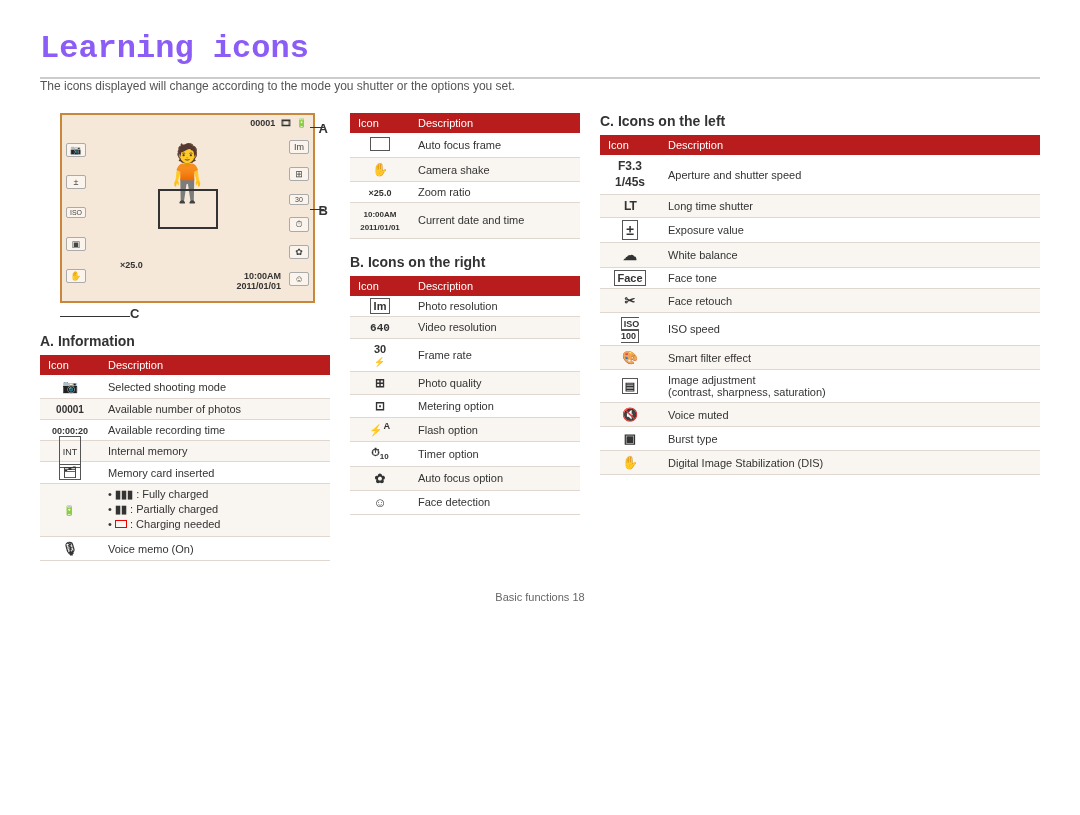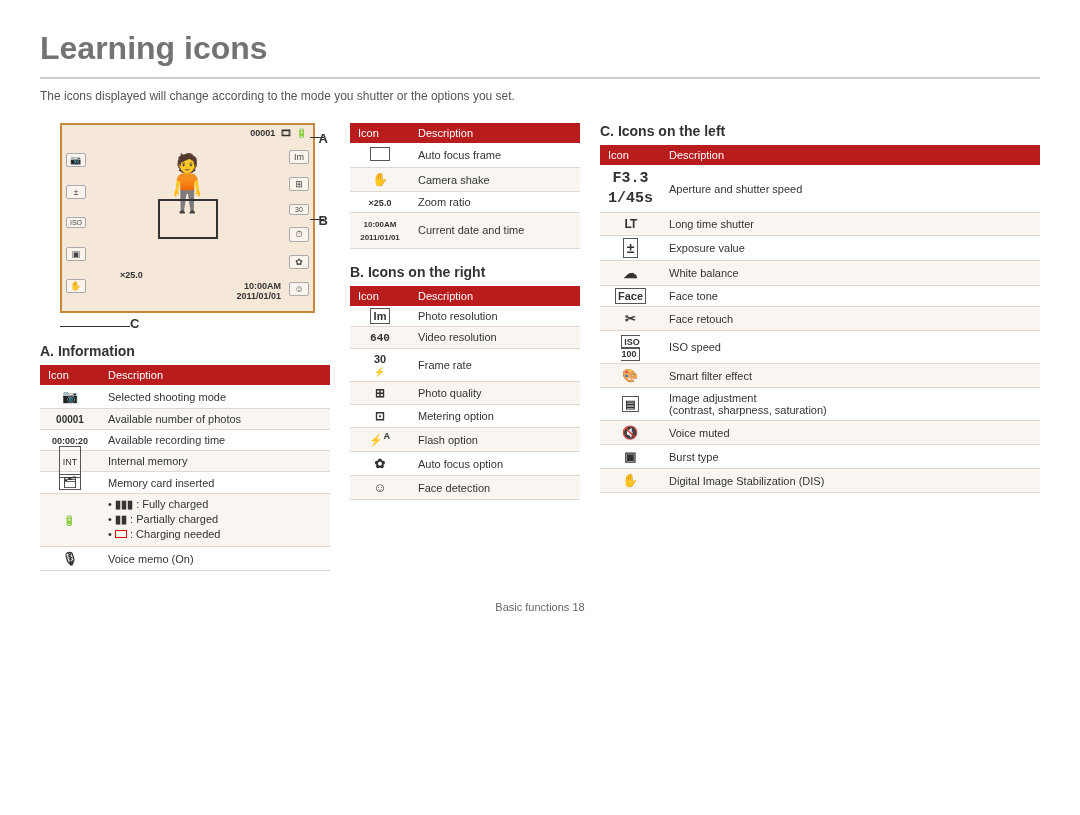--- a/index.html
+++ b/index.html
@@ -6,26 +6,26 @@
     body {
       font-family: Arial, sans-serif;
       background: #fff;
       color: #333;
       font-size: 12px;
       width: 1080px;
       min-height: 815px;
       padding: 30px 40px;
     }
     h1 {
-      color: #737373;
+      color: #8b5cf6;
       font-size: 32px;
       font-weight: bold;
       border-bottom: 2px solid #ccc;
       padding-bottom: 10px;
-      margin-bottom: 10px;
+      font-family: Liberation Mono, monospace;
     }
     .subtitle {
       font-size: 12px;
       color: #555;
       margin-bottom: 20px;
     }
     .main-layout {
       display: flex;
       gap: 20px;
       align-items: flex-start;
@@ -340,20 +340,24 @@
           </tr>
           <tr>
             <td><span style="font-size:12px;">⊡</span></td>
             <td>Metering option</td>
           </tr>
           <tr>
             <td><span style="font-weight:bold; font-size:11px;">⚡<sup>A</sup></span></td>
             <td>Flash option</td>
           </tr>
           <tr>
+            <td><span style="font-size:11px;">⏱<sub style="font-size:8px;">10</sub></span></td>
+            <td>Timer option</td>
+          </tr>
+          <tr>
             <td><span style="font-size:13px;">✿</span></td>
             <td>Auto focus option</td>
           </tr>
           <tr>
             <td><span style="font-size:13px;">☺</span></td>
             <td>Face detection</td>
           </tr>
         </tbody>
       </table>
     </div>
@@ -363,21 +367,21 @@
     <div class="section-c-title">C. Icons on the left</div>
     <table class="icon-table">
       <thead>
         <tr>
           <th>Icon</th>
           <th>Description</th>
         </tr>
       </thead>
       <tbody>
         <tr>
-          <td><span style="font-weight:bold; font-size:15px; line-height:1.3;font-family:Liberation Mono, monospace;">F3.3<br>1/45s</span></td>
+          <td><span style="font-weight:bold; font-size:12px; line-height:1.3;">F3.3<br>1/45s</span></td>
           <td>Aperture and shutter speed</td>
         </tr>
         <tr>
           <td><span style="font-weight:bold; font-size:12px; letter-spacing:-1px;">LT</span></td>
           <td>Long time shutter</td>
         </tr>
         <tr>
           <td><span style="font-size:14px; border:1px solid #555; padding:1px 3px;">±</span></td>
           <td>Exposure value</td>
         </tr>

